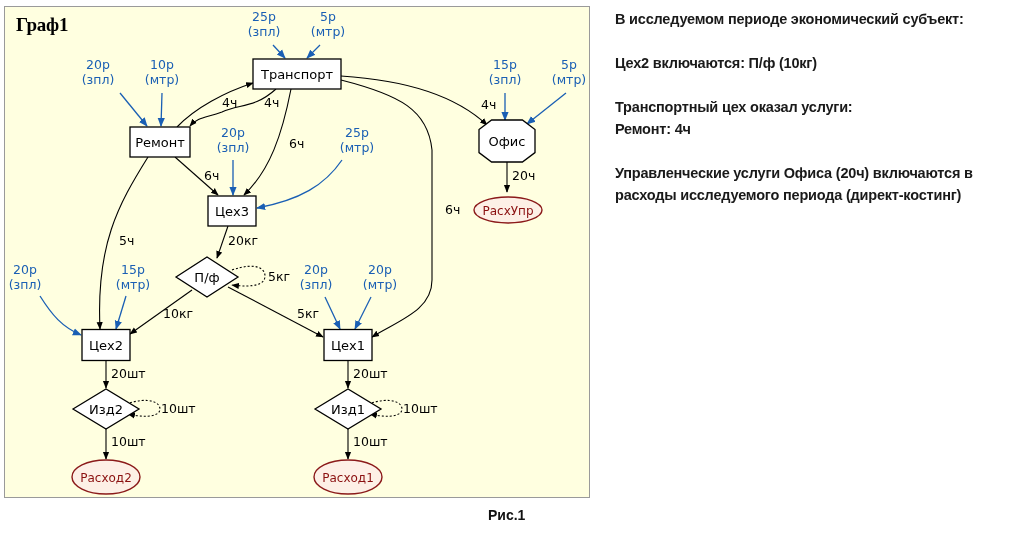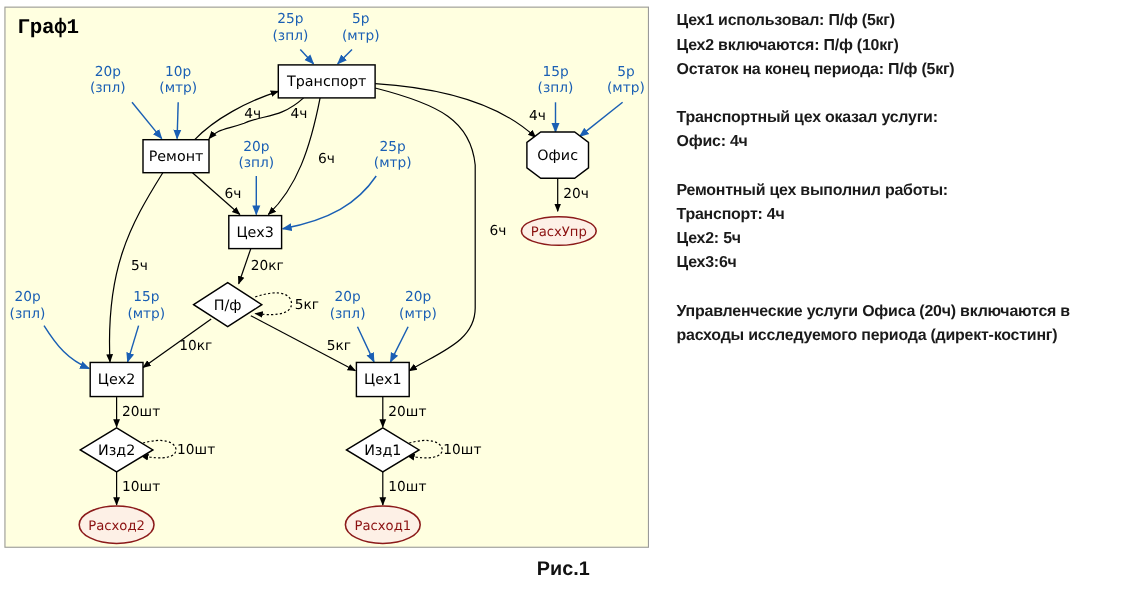--- a/index.html
+++ b/index.html
@@ -1,24 +1,24 @@
 <!DOCTYPE html>
 <html><head>
 <meta charset="utf-8">
 <style>
   html, body { margin: 0; padding: 0; background: #ffffff; }
   body { width: 1024px; height: 549px; position: relative; overflow: hidden;
          font-family: "DejaVu Sans", sans-serif; }
   #graph-panel { position: absolute; left: 4px; top: 6px; width: 586px; height: 492px;
                  background: #ffffe0; border: 1.5px solid #9a9a9a; box-sizing: border-box; }
   #graph-svg { position: absolute; left: 0; top: 0; width: 1024px; height: 549px; }
-  .graph-title { position: absolute; left: 16px; top: 14px; font-family: Liberation Mono, monospace;
+  .graph-title { position: absolute; left: 16px; top: 14px; font-family: Liberation Serif, serif;
                  font-weight: bold; font-size: 19px; color: #000; letter-spacing: -0.3px; }
   .fig-caption { position: absolute; left: 488px; top: 507px; font-family: "Liberation Sans", sans-serif;
-                 font-weight: bold; font-size: 18px; color: #111; }
+                 font-weight: bold; font-size: 14px; color: #111; }
   .info { position: absolute; left: 615px; top: 8px; width: 405px;
           font-family: "Liberation Sans", sans-serif; font-weight: bold; font-size: 14.5px;
           color: #1a1a1a; line-height: 22px; letter-spacing: -0.2px; }
   .info .para { margin-bottom: 22px; }
   .info .line { white-space: nowrap; }
   svg text { font-family: "DejaVu Sans", sans-serif; }
   .node-label { font-size: 13px; fill: #000; }
   .edge-label { font-size: 12.5px; fill: #000; }
   .res-label { font-size: 12.5px; fill: #1a5fb4; }
   .sink-label { font-size: 12px; fill: #8b1010; }
@@ -223,31 +223,26 @@
         <ellipse cx="348" cy="477" rx="34" ry="17" fill="#fdf0e6" stroke="#8b1a1a" stroke-width="1.4"></ellipse>
         <text x="348" y="481.5" text-anchor="middle" class="sink-label">Расход1</text>
       </g>
     </g>
 </svg>
 
 <div class="fig-caption">Рис.1</div>
 
 <div class="info" id="info-panel">
     <div class="para">
-      <div class="line">Цех1 использовал: П/ф (5кг)</div>
+      <div class="line">В исследуемом периоде экономический субъект:</div>
+    </div>
+    <div class="para">
       <div class="line">Цех2 включаются: П/ф (10кг)</div>
-      <div class="line">Остаток на конец периода: П/ф (5кг)</div>
     </div>
     <div class="para">
       <div class="line">Транспортный цех оказал услуги:</div>
-      <div class="line">Офис: 4ч</div>
-    </div>
-    <div class="para">
-      <div class="line">Ремонтный цех выполнил работы:</div>
-      <div class="line">Транспорт: 4ч</div>
-      <div class="line">Цех2: 5ч</div>
-      <div class="line">Цех3:6ч</div>
+      <div class="line">Ремонт: 4ч</div>
     </div>
     <div class="para">
       <div class="line">Управленческие услуги Офиса (20ч) включаются в</div>
       <div class="line">расходы исследуемого периода (директ-костинг)</div>
     </div>
   </div>
 
 </body></html>

